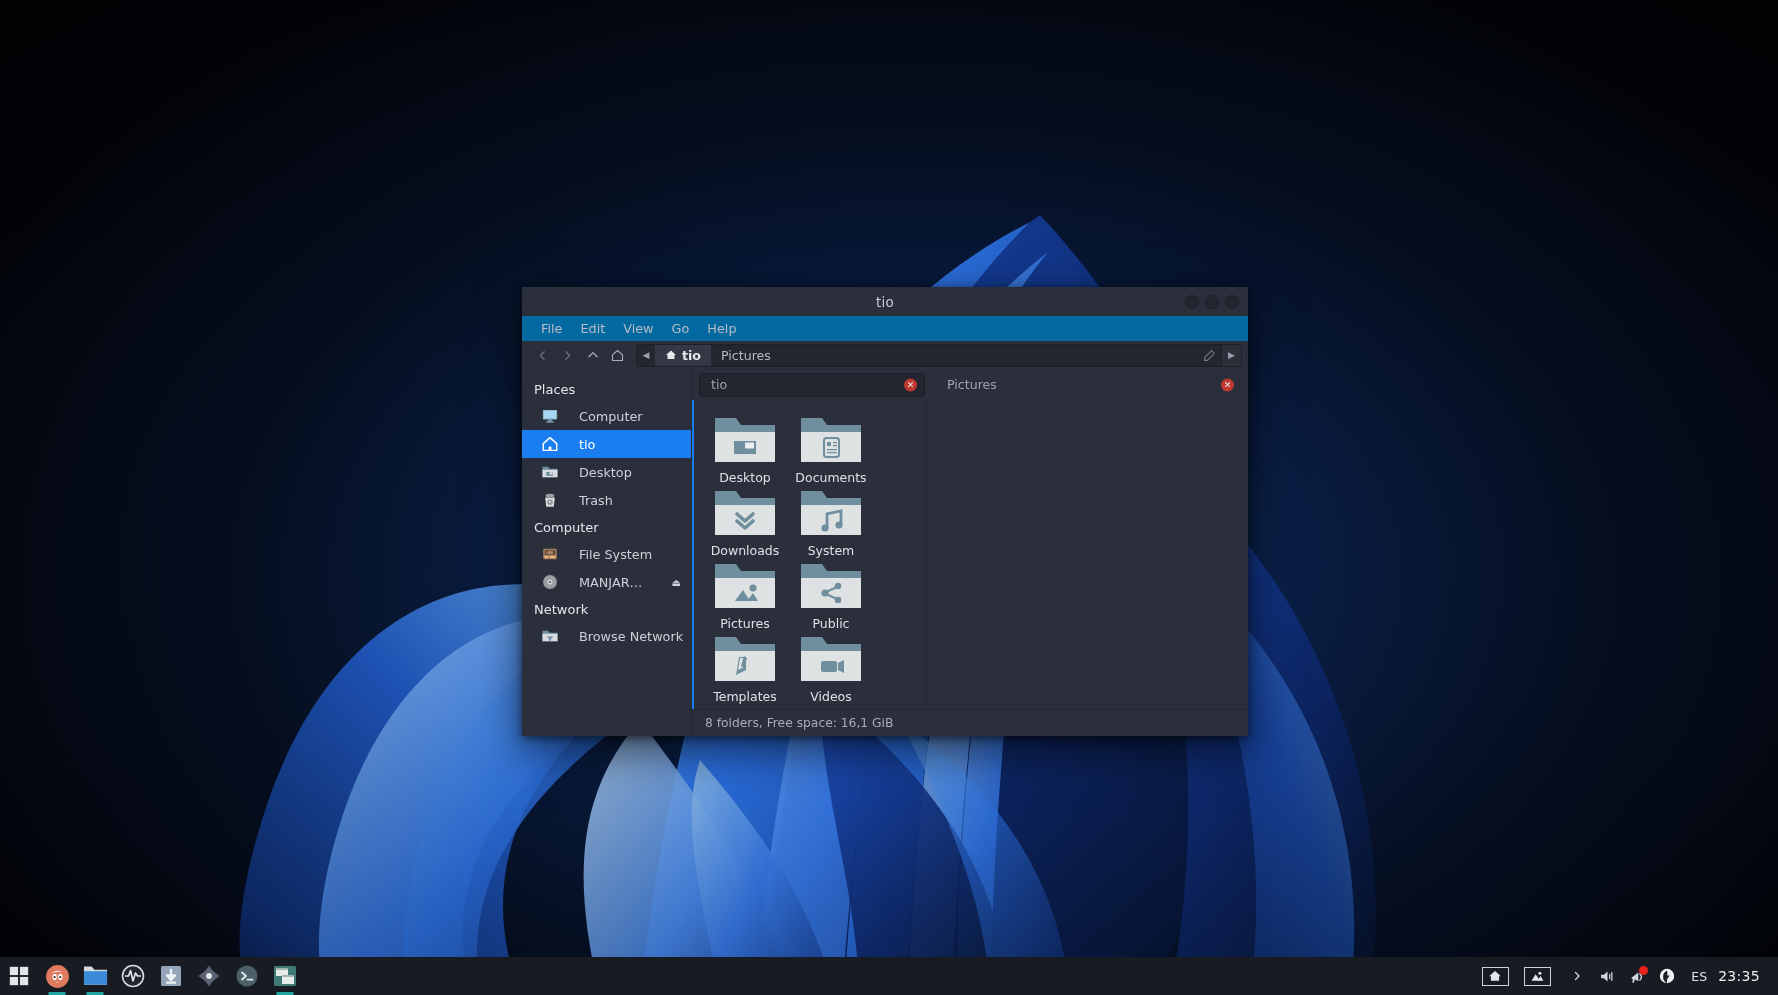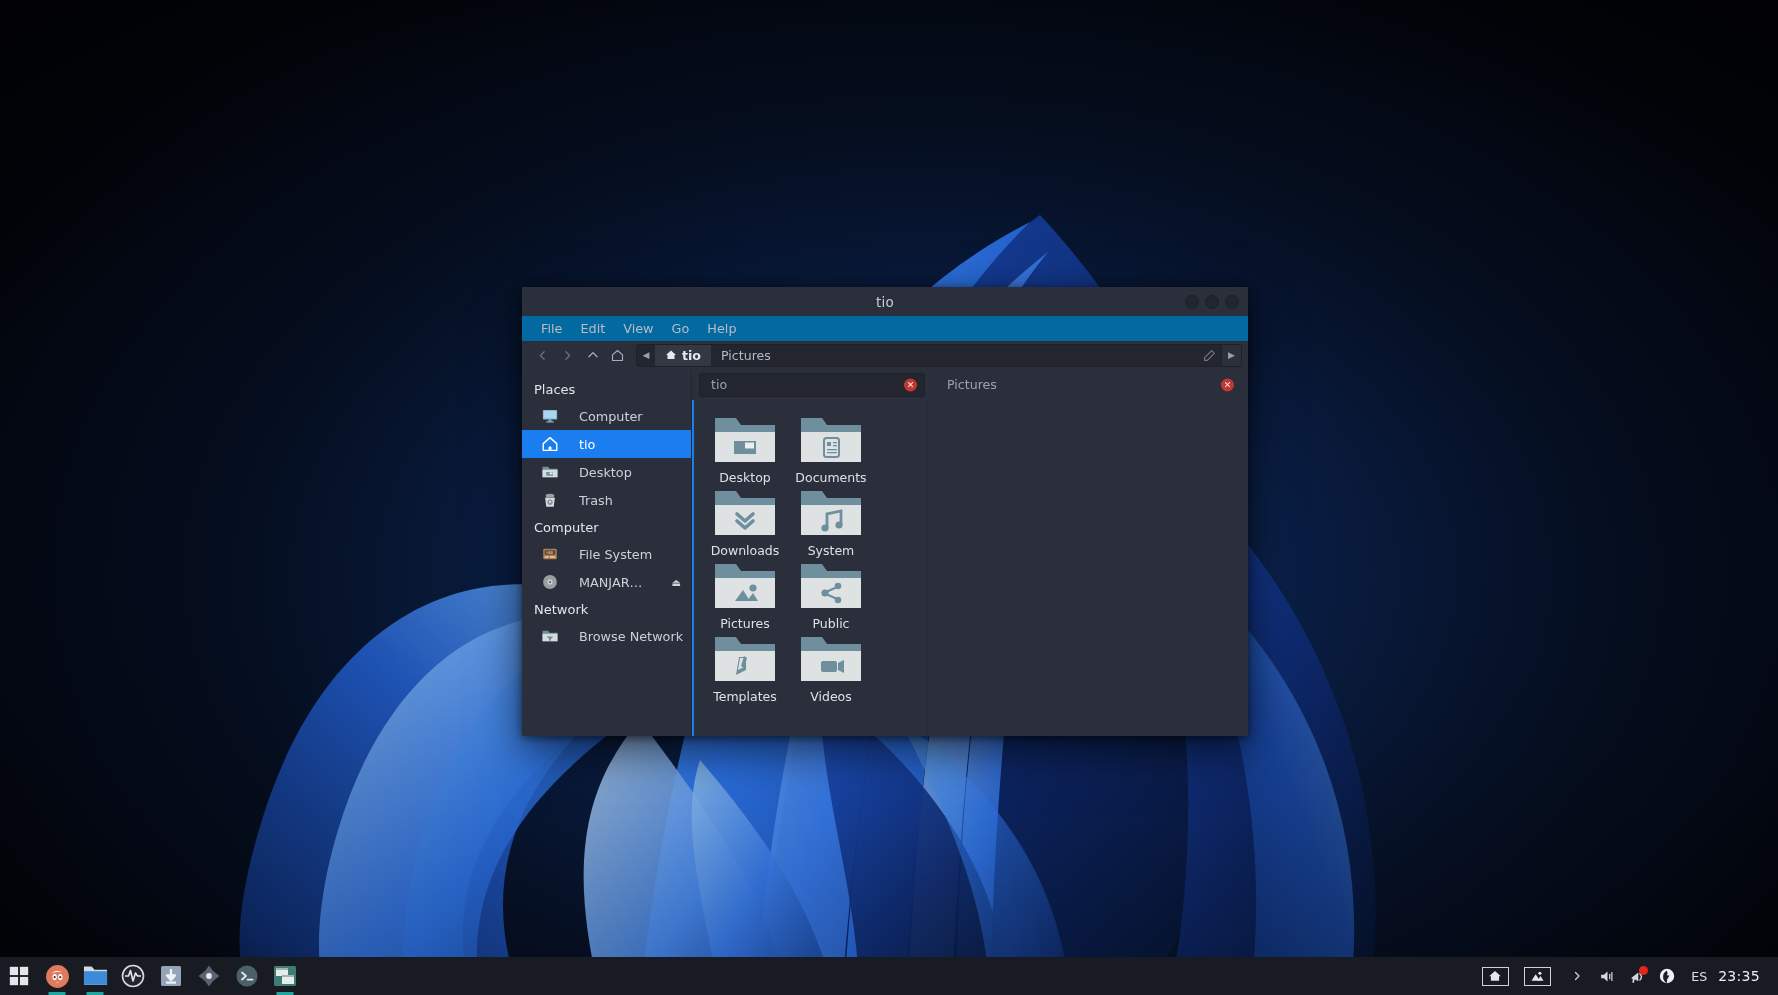--- a/index.html
+++ b/index.html
@@ -435,20 +435,21 @@
 
           </div>
         </div>
 
         <div class="pane right">
           <div class="grid"></div>
         </div>
 
       </div>
 
+      <div class="statusbar">8 folders, Free space: 16,1 GiB</div>
     </div>
   </div>
 </div>
 
 <div id="taskbar">
 
   <div class="tb-left">
 
     <div class="tb-item">
       <svg width="22" height="22" viewBox="0 0 24 24">

